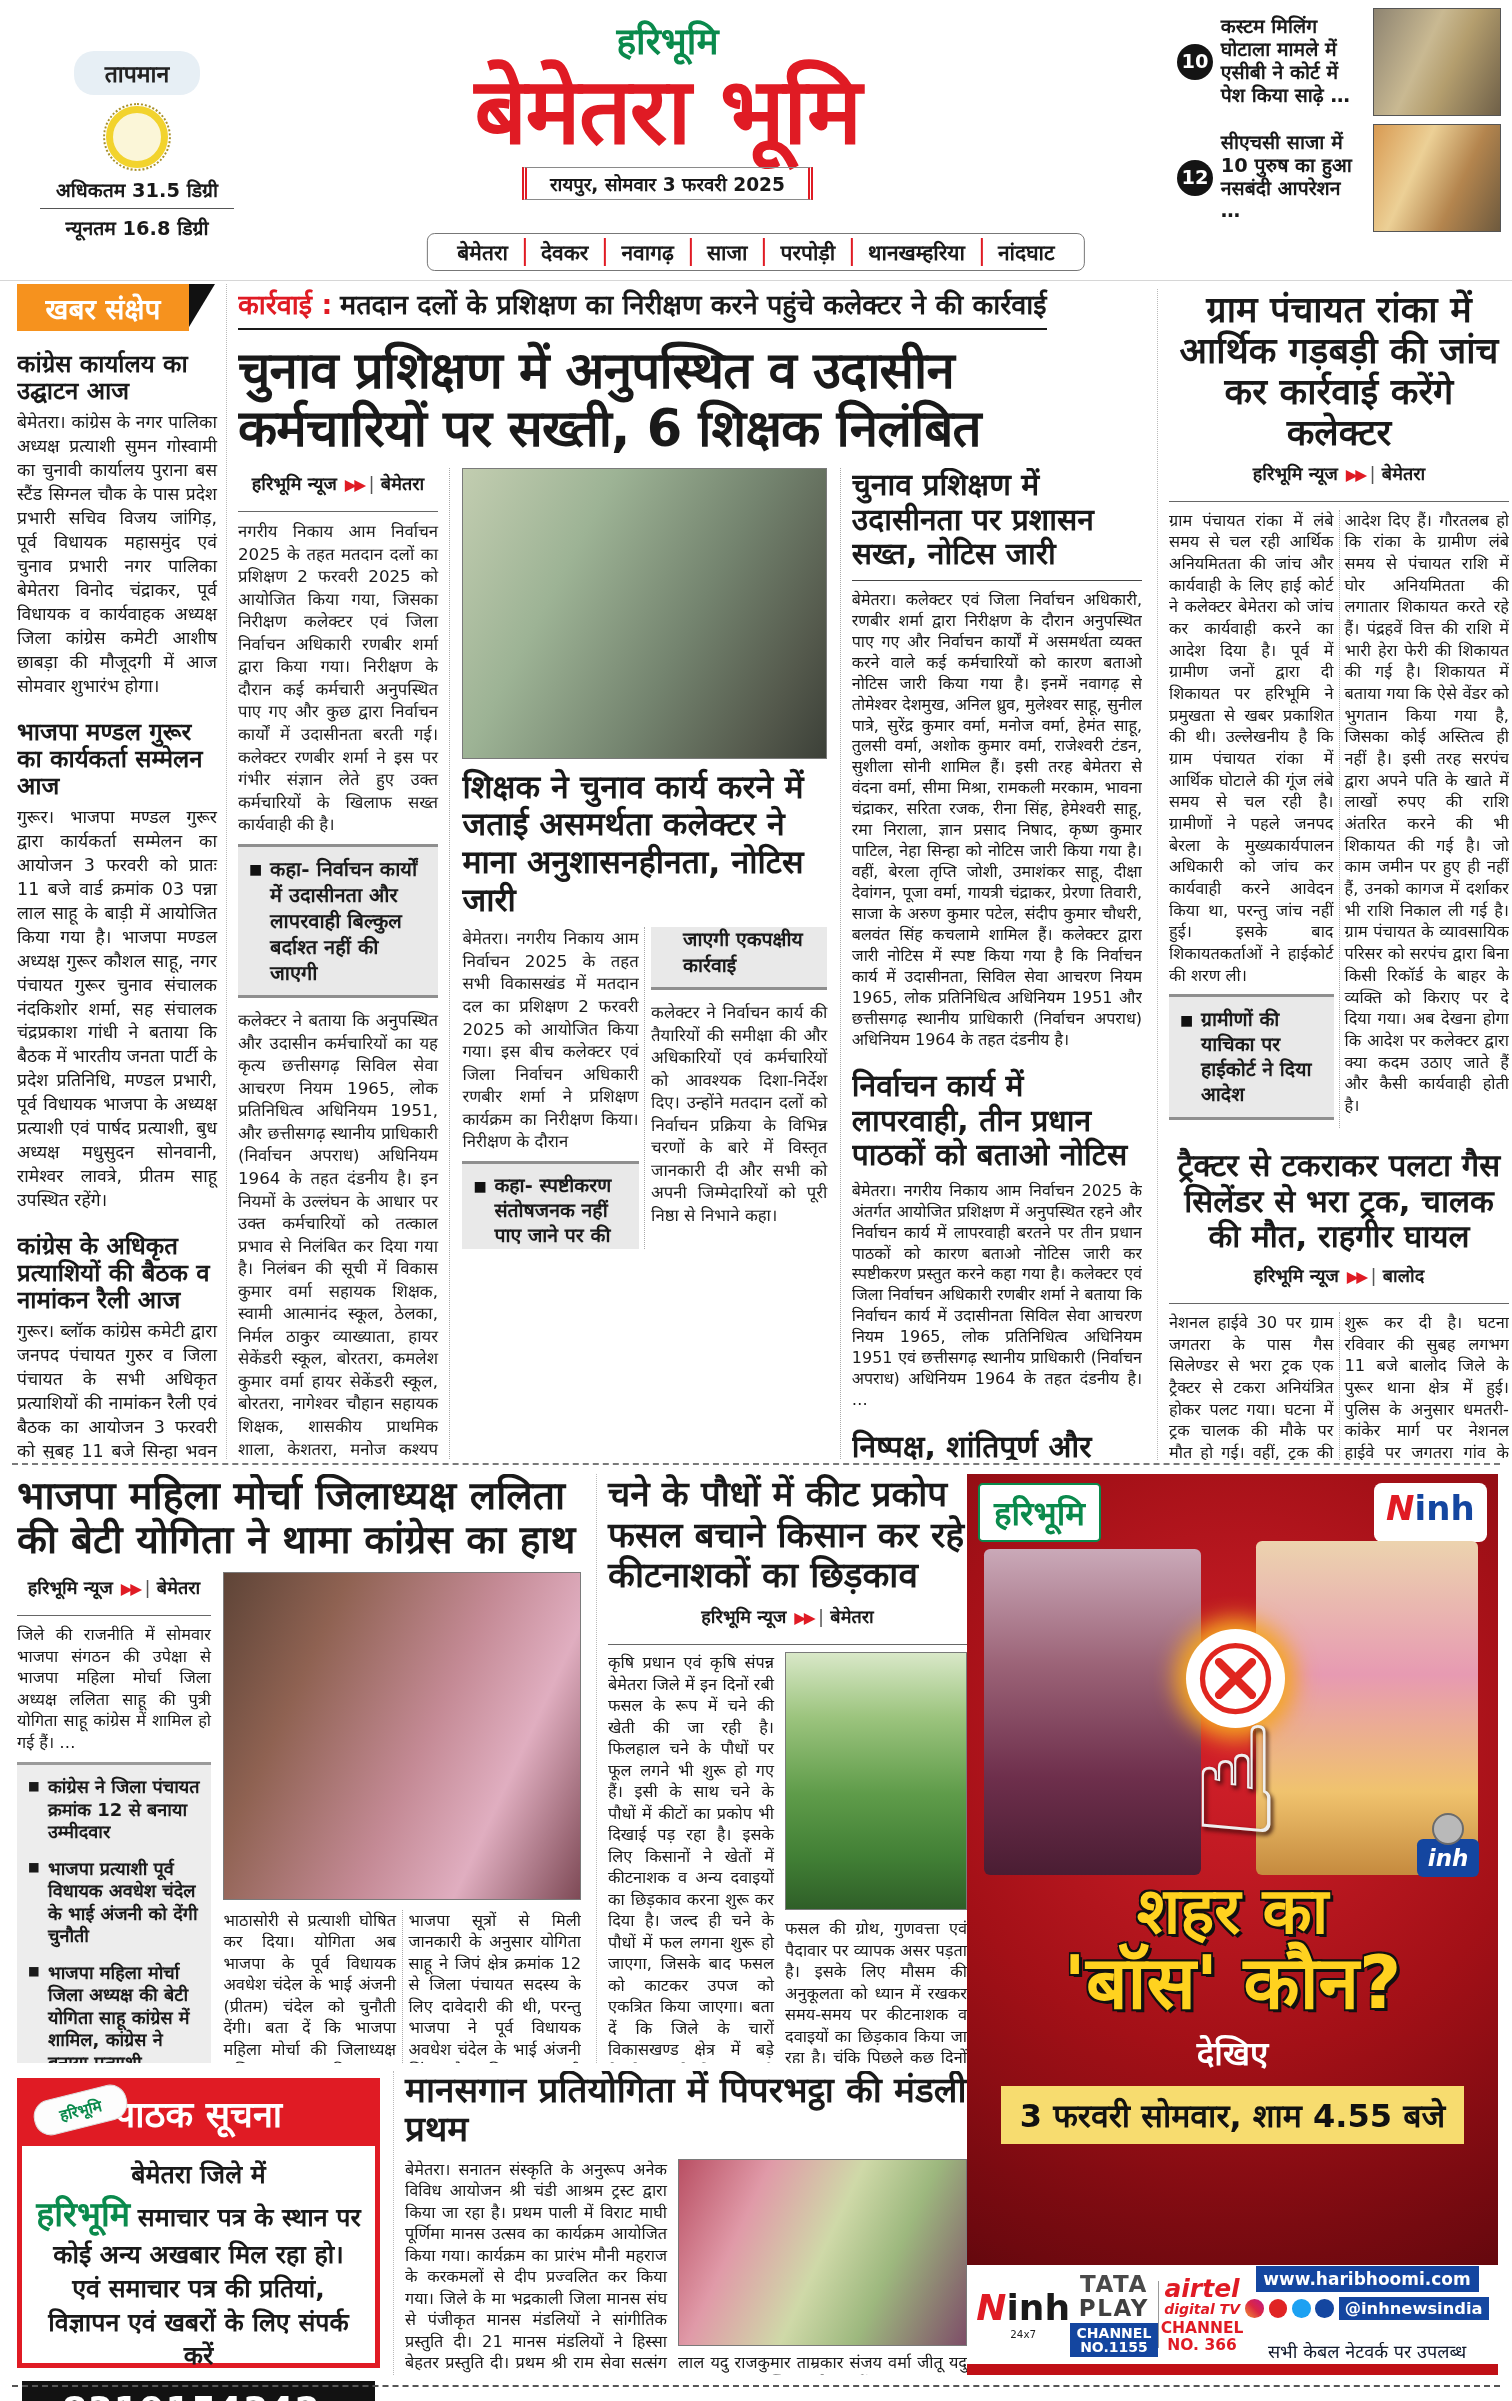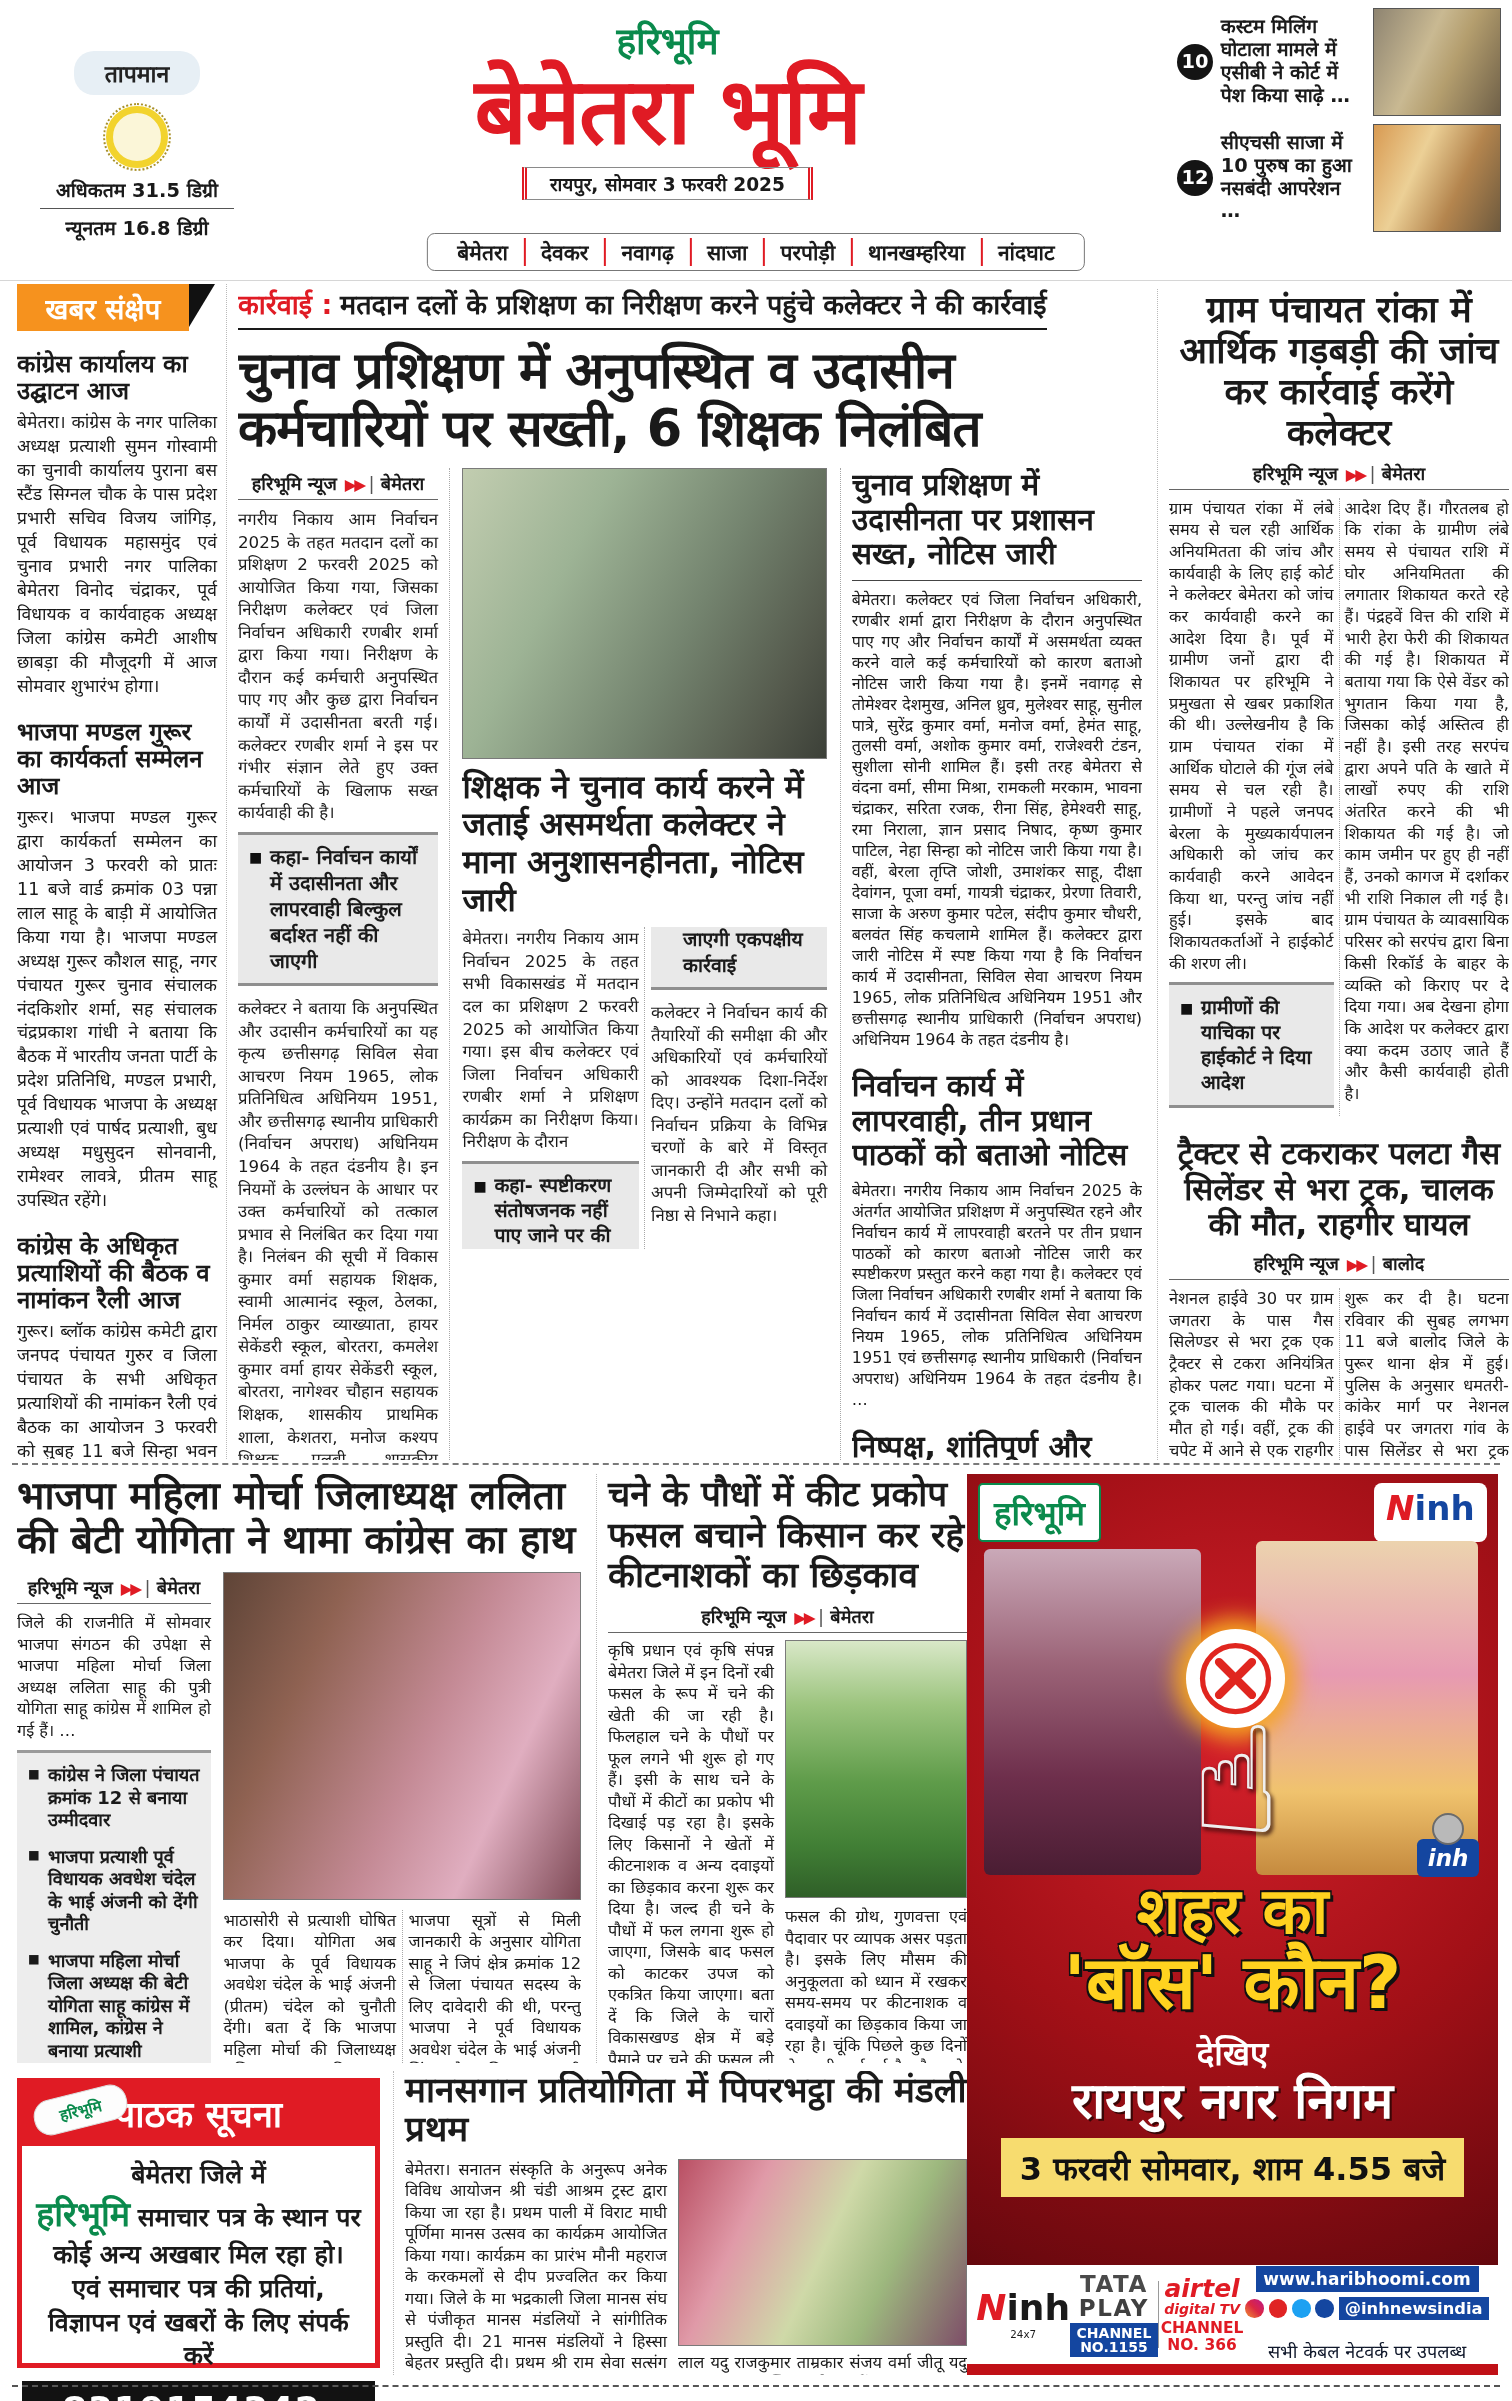--- a/index.html
+++ b/index.html
@@ -26,21 +26,21 @@
              display:flex;align-items:center;justify-content:center;font-size:19.4px;font-weight:700;}
   .brief-text{width:144px;font-size:19.4px;font-weight:800;line-height:1.18;}
   .brief-photo{flex:none;width:126px;height:106px;border:1.6px solid #555;}
   .brief-photo.mill{background:linear-gradient(115deg,#8e8471 0%,#c9b992 40%,#b49e6e 60%,#6f6048 100%);}
   .brief-photo.chc{background:linear-gradient(115deg,#d89a52 0%,#ecd096 35%,#b4854e 65%,#6e5a3e 100%);}
   .nav{position:absolute;left:50%;top:233px;transform:translateX(-50%);display:flex;align-items:center;
        border:1.6px solid #777;border-radius:7.8px;padding:3.9px 14px;background:#fff;white-space:nowrap;}
   .nav span{font-size:21px;font-weight:800;padding:0 15.5px;}
   .nav span + span{border-left:2.3px solid #e01b24;}
   
-  .byline{font-size:18px;font-weight:800;text-align:center;padding-bottom:4px;border-bottom:1.6px solid #666;
+  .byline{font-size:18px;font-weight:800;text-align:center;padding-bottom:16px;border-bottom:1.6px solid #666;
           margin:3.1px 0 7.8px;}
   .arrows::before{content:"▶▶";color:#e01b24;margin:0 4.7px 0 7.8px;letter-spacing:-2.3px;font-size:15.5px;}
   .place::before{content:"|";margin-right:6.2px;color:#555;font-weight:400;}
   .bodytext{font-size:16.7px;line-height:1.35;text-align:justify;margin:0 0 7.8px;}
   .say-box{background:#e9e9e9;border-top:3.9px solid #8f8f8f;border-bottom:3.9px solid #8f8f8f;
            padding:9.3px 11px;margin:7.8px 0 11px;font-size:20px;font-weight:800;line-height:1.3;
            display:flex;gap:7.8px;}
   .say-box::before{content:"■";font-size:14px;line-height:1.9;color:#111;}
   .photo{border:0.8px solid #7a7a7a;}
   
@@ -379,21 +379,20 @@
         <circle cx="50" cy="50" r="44" fill="#ffffff" stroke="#e0261f" stroke-width="7"></circle>
         <path d="M28 28 L72 72 M72 28 L28 72" stroke="#e0261f" stroke-width="11" stroke-linecap="round"></path>
       </svg>
     </div>
     <div class="finger">☝</div>
     <div class="mic">inh</div>
     <div class="ad-text">
       <div class="ad-line1">शहर का</div>
       <div class="ad-line2">'बॉस' कौन?</div>
       <div class="ad-watch">देखिए</div>
-      <div class="ad-program">रायपुर नगर निगम</div>
       <div class="ad-schedule">3 फरवरी सोमवार, शाम 4.55 बजे</div>
     </div>
     <div class="ad-footer">
       <div class="f-col">
         <span class="f-inh"><span class="inh-red">N</span><span>inh</span></span>
         <small>24x7</small>
       </div>
       <div class="f-col">
         <div class="f-tata1">TATA</div>
         <div class="f-tata2">PLAY</div>

